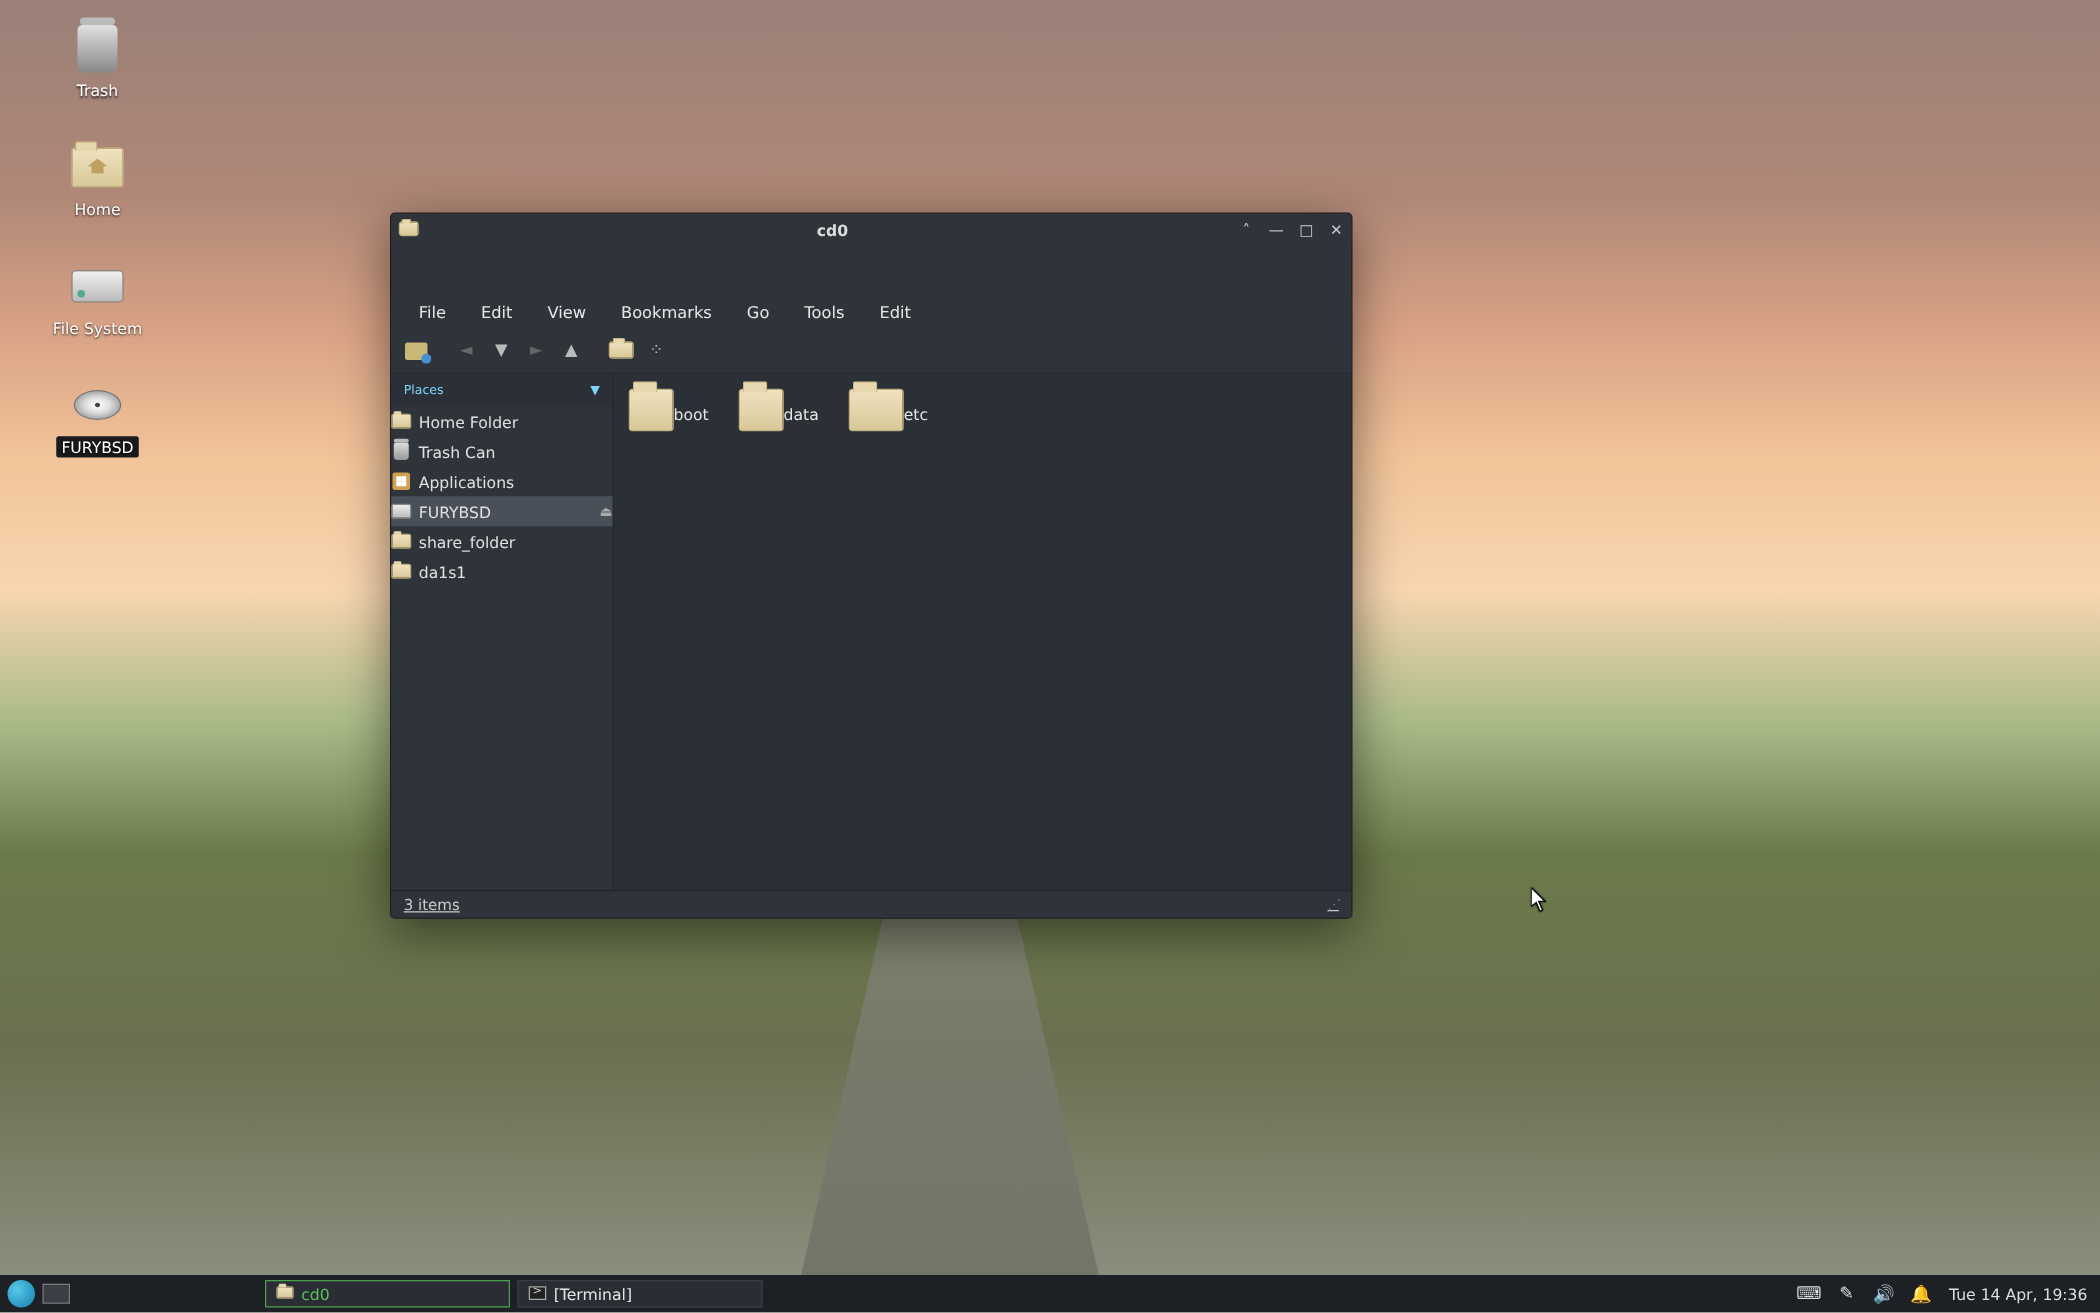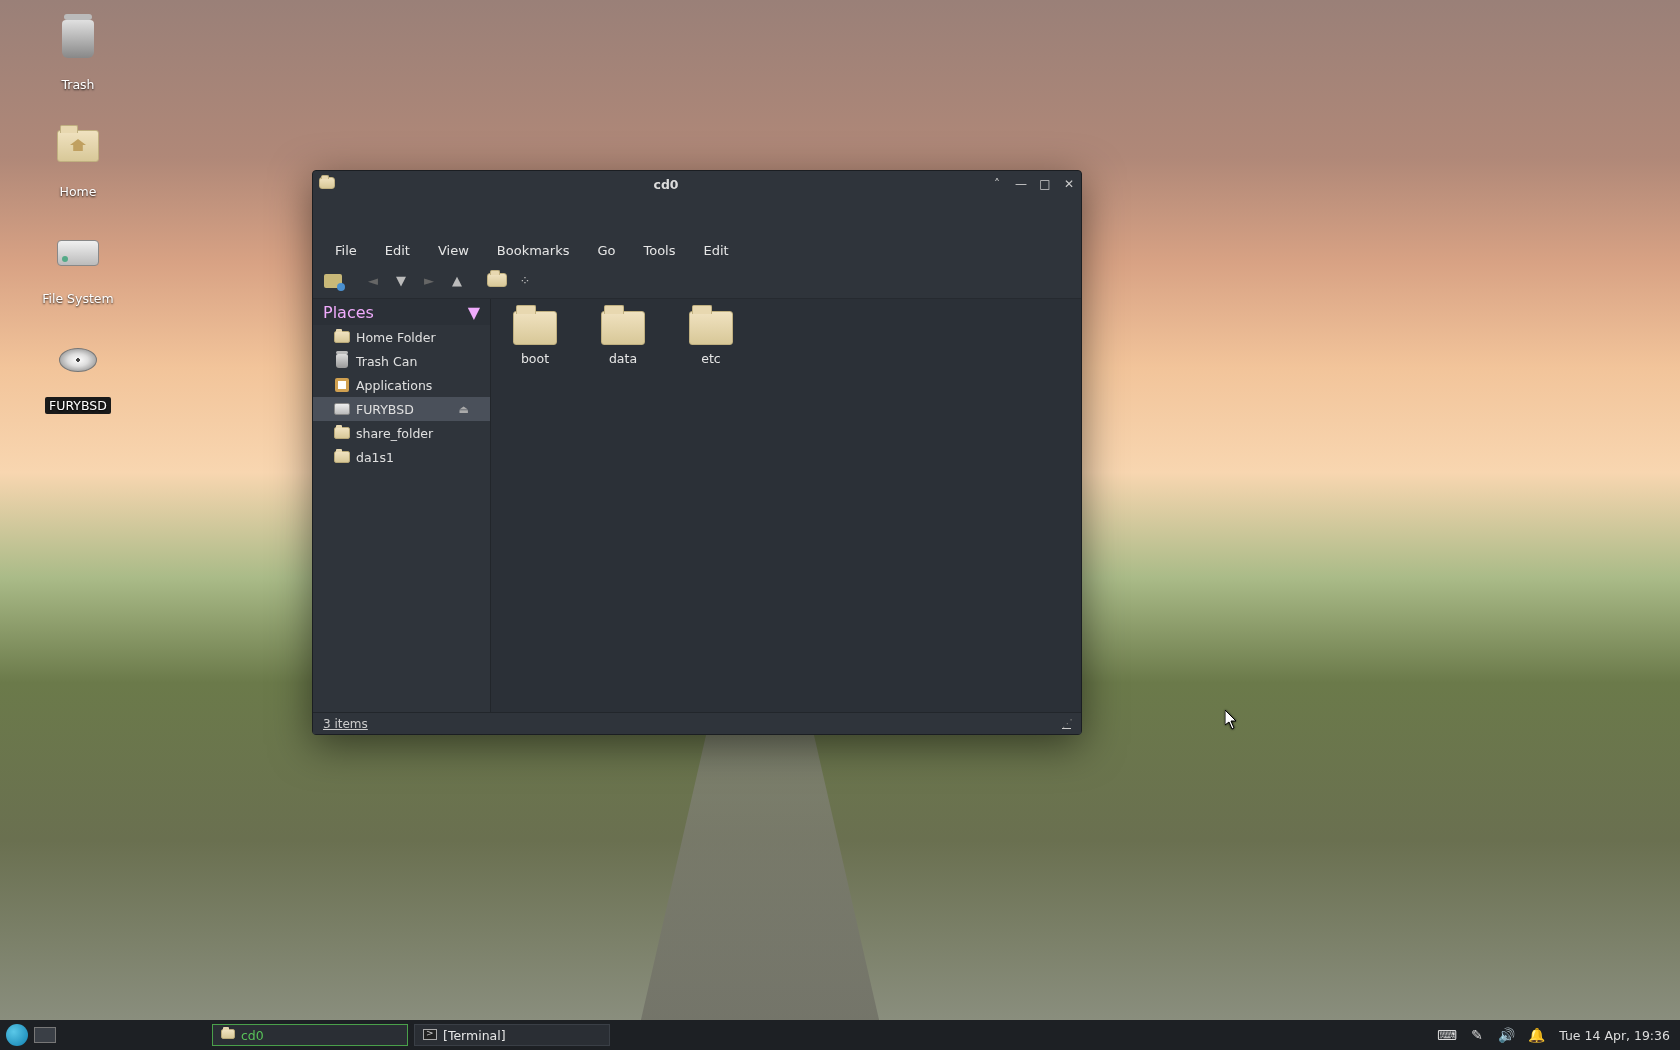--- a/index.html
+++ b/index.html
@@ -6,21 +6,21 @@
 html, body { width: 1680px; height: 1050px; overflow: hidden; font-family: "DejaVu Sans", sans-serif; font-size: 13px; color: #e6e6e6; }
 body { position: relative; background: linear-gradient(to bottom, #9a8078 0%, #b08878 15%, #d8a284 25%, #f2c49a 35%, #f8d6b0 45%, #aabb88 55%, #6b7a4a 65%, #6a7050 80%, #8f9385 100%); }
 
 
 .path-ground { position:absolute; bottom:26px; left:640px; width:240px; height:420px; background: linear-gradient(to bottom, rgba(150,150,140,0.6), rgba(110,110,100,0.8)); clip-path: polygon(40% 0%, 60% 0%, 100% 100%, 0% 100%); }
 
 
 .desktop-icons { position: absolute; top: 18px; left: 18px; width: 120px; }
 .d-icon { display:flex; flex-direction:column; align-items:center; margin-bottom: 32px; cursor:pointer; }
 .d-icon .glyph { width:42px; height:42px; display:flex; align-items:center; justify-content:center; }
-.d-icon .lbl { margin-top:16px; font-size:12.5px; color:#fff; text-shadow:0 1px 2px rgba(0,0,0,0.9); padding:1px 4px; border-radius:2px; }
+.d-icon .lbl { margin-top:4px; font-size:12.5px; color:#fff; text-shadow:0 1px 2px rgba(0,0,0,0.9); padding:1px 4px; border-radius:2px; }
 .d-icon.sel .lbl { background:#1a1a1a; }
 
 .trash-glyph { width:32px; height:38px; border-radius:4px 4px 6px 6px; background:linear-gradient(to bottom,#e0e0e0,#888); position:relative; }
 .trash-glyph::before { content:""; position:absolute; top:-6px; left:2px; right:2px; height:6px; background:#bbb; border-radius:3px; }
 .drive-glyph { width:42px; height:26px; border-radius:4px; background:linear-gradient(to bottom,#f0f0f0,#bbb); border:1px solid #888; position:relative; }
 .drive-glyph::after{content:"";position:absolute;bottom:3px;left:4px;width:6px;height:6px;border-radius:50%;background:#5a8;}
 .folder-glyph { width:42px; height:32px; border-radius:3px; background:linear-gradient(to bottom,#f0e2c0,#d8c898); position:relative; border:1px solid #c0b080; }
 .folder-glyph::before{content:"";position:absolute;top:-6px;left:2px;width:16px;height:7px;background:#e8d8b0;border-radius:2px 2px 0 0;border:1px solid #c0b080;border-bottom:none;}
 .folder-glyph.home::after{content:"";position:absolute;top:8px;left:12px;width:16px;height:12px;background:#c0a060; clip-path: polygon(50% 0%, 100% 50%, 80% 50%, 80% 100%, 20% 100%, 20% 50%, 0% 50%);}
 .disc-glyph { width:38px; height:24px; border-radius:50%/50%; background:radial-gradient(ellipse at center,#fff 0%,#ddd 40%,#aaa 70%); border:1px solid #777; position:relative; }
@@ -45,36 +45,36 @@
 .tb-sep { width:4px; }
 .new-tab-glyph { width:18px; height:14px; background:#c8b878; border-radius:2px; position:relative; }
 .new-tab-glyph::after{content:"";position:absolute;right:-3px;bottom:-3px;width:8px;height:8px;border-radius:50%;background:#4a90d0;}
 .path-icon { width:20px; height:16px; }
 .path-icon .folder-glyph { width:20px; height:14px; }
 .path-icon .folder-glyph::before { top:-4px; width:8px; height:4px; }
 .path-input { flex:1; background:transparent; border:none; border-bottom:1px solid #555; color:#e6e6e6; font-size:13px; padding:2px 0; outline:none; }
 
 .fm-body { flex:1; display:flex; min-height:0; }
 .fm-sidebar { width:178px; background:#2f343b; border-right:1px solid #22262b; display:flex; flex-direction:column; }
-.sb-header { height:26px; display:flex; align-items:center; justify-content:space-between; padding:0 10px; font-size:16px; color:#f0abfc; background:#2b3037; }
+.sb-header { height:26px; display:flex; align-items:center; justify-content:space-between; padding:0 10px; font-size:10px; color:#7dd3fc; background:#2b3037; }
 .sb-list { flex:1; }
-.sb-item { height:24px; display:flex; align-items:center; padding:0 21px; gap:6px; font-size:12.5px; color:#e0e0e0; cursor:pointer; }
+.sb-item { height:24px; display:flex; align-items:center; padding:0 0; gap:6px; font-size:12.5px; color:#e0e0e0; cursor:pointer; }
 .sb-item.selected { background:#4a505a; }
 .sb-ic { width:16px; height:14px; display:flex; align-items:center; justify-content:center; flex-shrink:0; }
 .mini-folder { width:16px; height:12px; background:linear-gradient(to bottom,#f0e2c0,#d8c898); border-radius:2px; position:relative; border:1px solid #b8a878; }
 .mini-folder::before{content:"";position:absolute;top:-3px;left:1px;width:6px;height:3px;background:#e8d8b0;border-radius:1px 1px 0 0;}
 .mini-trash { width:12px; height:14px; background:linear-gradient(to bottom,#ddd,#999); border-radius:2px 2px 3px 3px; position:relative; }
 .mini-trash::before{content:"";position:absolute;top:-3px;left:0;right:0;height:3px;background:#bbb;border-radius:2px;}
 .mini-apps { width:14px; height:14px; background:#d0a050; border-radius:2px; position:relative; }
 .mini-apps::after{content:"";position:absolute;left:3px;top:3px;width:4px;height:4px;background:#fff;box-shadow:4px 0 #fff,0 4px #fff,4px 4px #fff;}
 .mini-drive { width:16px; height:12px; background:linear-gradient(to bottom,#eee,#bbb); border-radius:2px; border:1px solid #888; }
 .eject { margin-left:auto; color:#aaa; font-size:11px; }
 
 .fm-content { flex:1; background:#2b3037; padding:12px; display:flex; flex-wrap:wrap; align-content:flex-start; gap:30px 24px; }
-.file-item { width:64px; display:flex; flex-direction:column; align-items:center; cursor:pointer; }
+.file-item { width:64px; display:flex; flex-direction:row; align-items:center; cursor:pointer; }
 .file-item .folder-glyph { width:44px; height:34px; }
 .file-item .folder-glyph::before { top:-7px; width:18px; height:8px; }
 .file-item .fname { margin-top:6px; font-size:12.5px; color:#e6e6e6; }
 
 .fm-status { height:22px; display:flex; align-items:center; justify-content:space-between; padding:0 10px; background:#2f343b; border-top:1px solid #22262b; font-size:12px; color:#ccc;text-decoration:underline; }
 .grip { color:#777; font-size:11px; letter-spacing:-2px; }
 
 
 .taskbar { position:absolute; left:0; right:0; bottom:0; height:30px; background:#1d2024; display:flex; align-items:center; padding:0 6px; gap:6px; }
 .tb-launcher { width:22px; height:22px; border-radius:50%; background:radial-gradient(circle at 35% 35%, #5ac8e8, #1080b0); cursor:pointer; }

